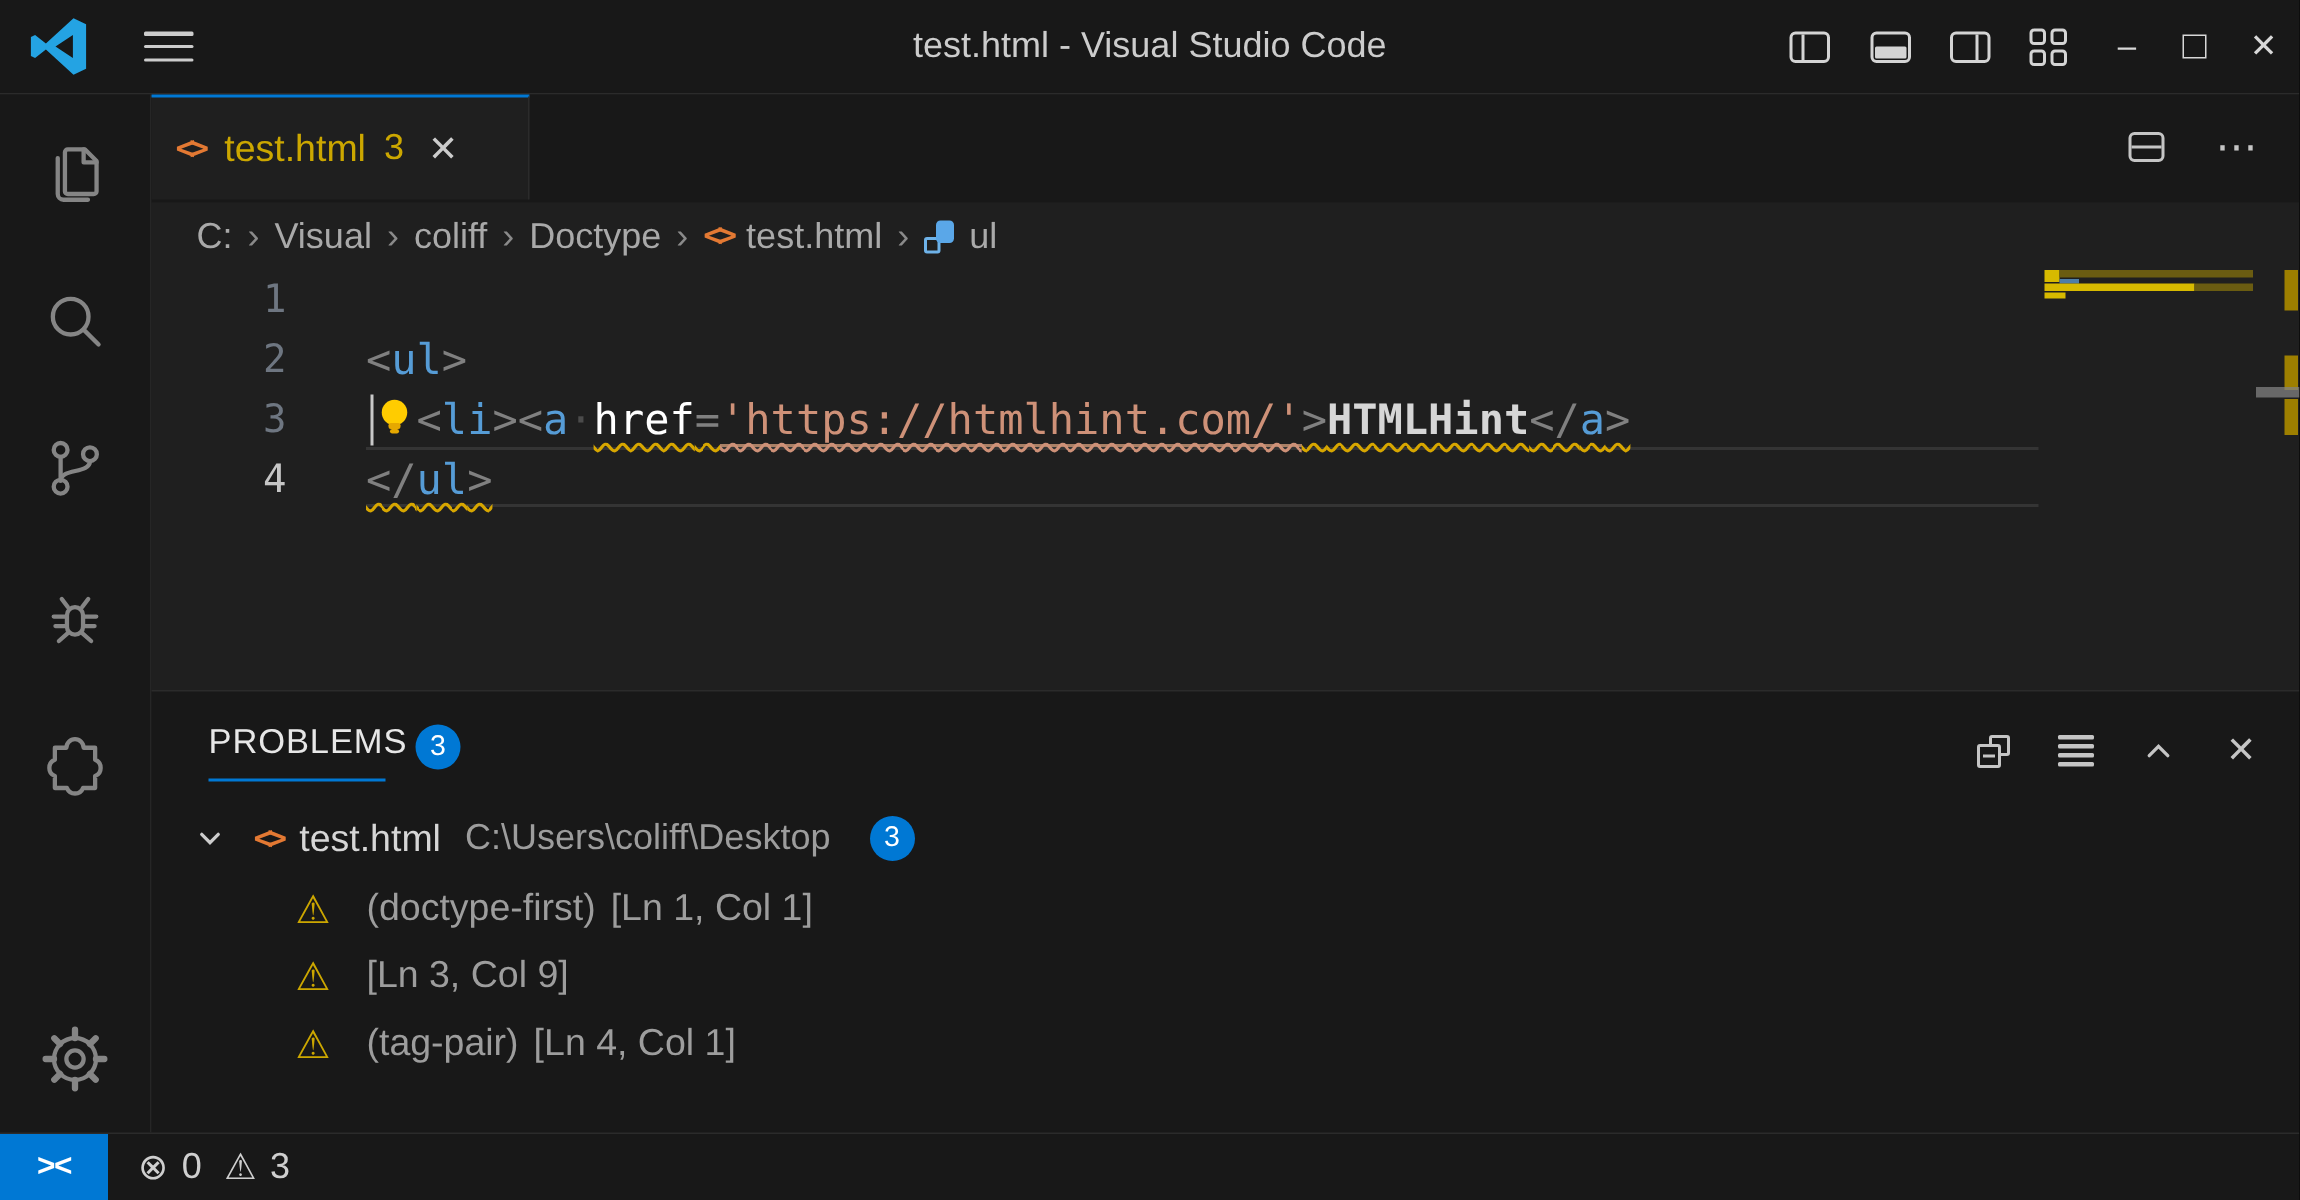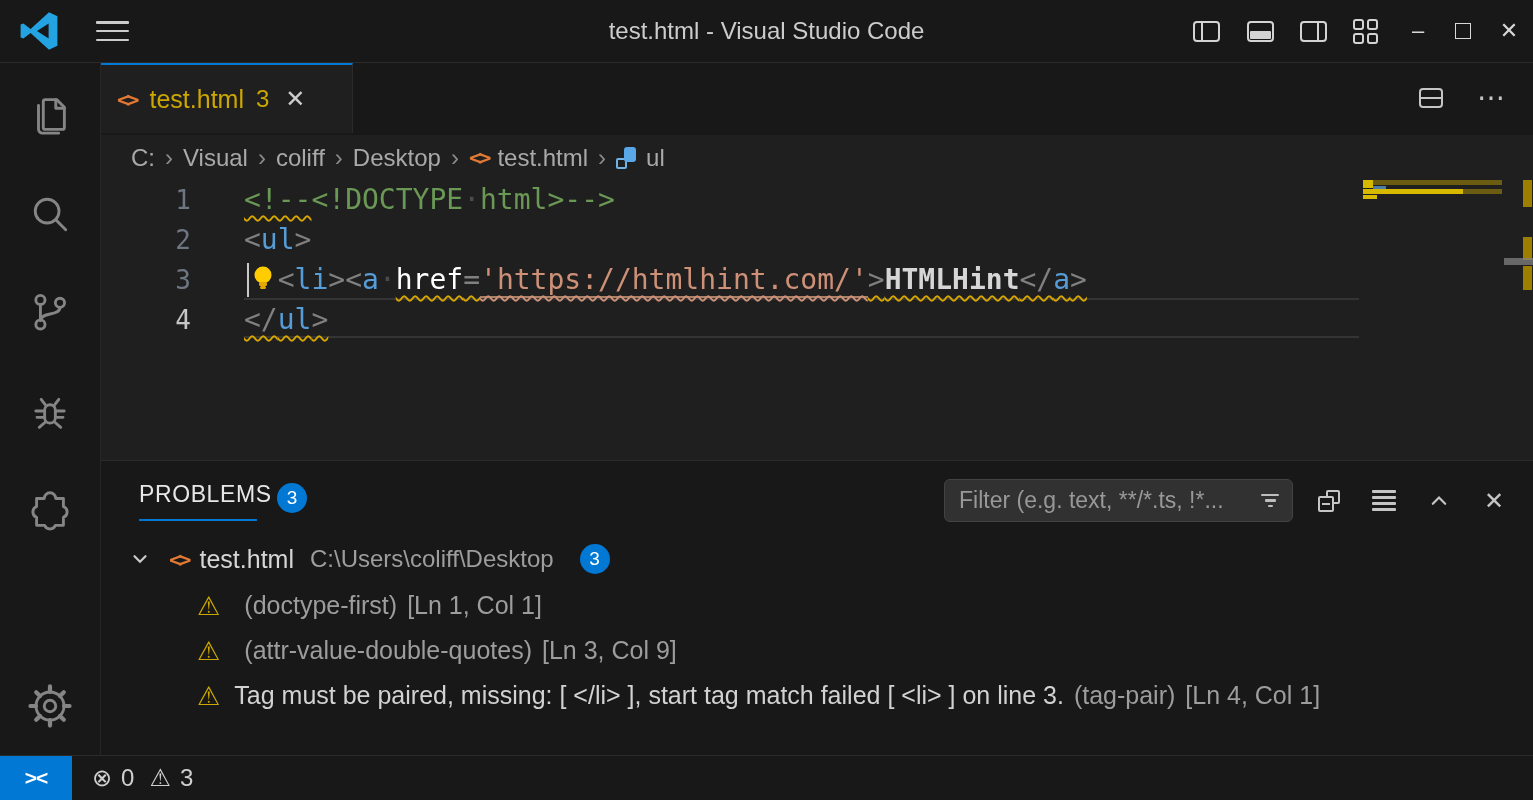--- a/index.html
+++ b/index.html
@@ -212,38 +212,37 @@
     </div>
   </div>
 
   <div class="breadcrumbs">
     <span class="bc-item">C:</span>
     <span class="bc-sep">›</span>
     <span class="bc-item">Visual</span>
     <span class="bc-sep">›</span>
     <span class="bc-item">coliff</span>
     <span class="bc-sep">›</span>
-    <span class="bc-item">Desktop</span>
+    <span class="bc-item">Doctype</span>
     <span class="bc-sep">›</span>
     <span class="code-glyph bc-code">&lt;&gt;</span>
     <span class="bc-item">test.html</span>
     <span class="bc-sep">›</span>
     <span class="sym-ul">
         <span class="back"></span>
         <span class="front"></span>
       </span>
     <span class="bc-item">ul</span>
   </div>
 
   <div class="editor">
     <div class="cur-line"></div>
 
     <div class="code-line" style="top:0">
       <span class="ln">1</span>
-      <span class="lt"><span class="tok comment sq-y">&lt;!--</span><span class="tok comment">&lt;!DOCTYPE</span><span class="tok ws">·</span><span class="tok comment">html&gt;--&gt;</span></span>
     </div>
 
     <div class="code-line" style="top:40px">
       <span class="ln">2</span>
       <span class="lt"><span class="tok punct">&lt;</span><span class="tok tag">ul</span><span class="tok punct">&gt;</span></span>
     </div>
 
     <div class="code-line" style="top:80px">
       <span class="ln">3</span>
       <span class="lt"><span class="tok">  </span><span class="tok punct">&lt;</span><span class="tok tag">li</span><span class="tok punct">&gt;</span><span class="tok punct">&lt;</span><span class="tok tag">a</span><span class="tok ws">·</span><span class="tok attr sq-y">href</span><span class="tok punct sq-y">=</span><span class="tok string sq-s">'https://htmlhint.com/'</span><span class="tok punct sq-y">&gt;</span><span class="tok text sq-y">HTMLHint</span><span class="tok punct sq-y">&lt;/</span><span class="tok tag sq-y">a</span><span class="tok punct sq-y">&gt;</span></span>
@@ -276,28 +275,20 @@
       <div class="or-mark" style="top:86px;height:24px"></div>
       <div class="or-slider"></div>
     </div>
   </div>
 
   <div class="panel">
     <div class="p-tab">PROBLEMS</div>
     <div class="p-tab-underline"></div>
     <div class="badge p-badge">3</div>
 
-    <div class="filterbox">
-      <input type="text" placeholder="Filter (e.g. text, **/*.ts, !*..." style="">
-      <div class="funnel">
-        <div style="width:18px"></div>
-          <div style="width:11px"></div>
-          <div style="width:5px"></div>
-      </div>
-    </div>
 
     <div class="p-actions">
       <div class="pa">
           <div class="ca-wrap">
             <div class="ca-back"></div>
             <div class="ca-front"></div>
           </div>
         </div>
       <div class="pa">
           <div class="rows-ic">
@@ -325,26 +316,24 @@
       <span class="badge f-badge">3</span>
     </div>
 
     <div class="prob-row" style="top:122px">
       <span class="warn-tri">⚠</span>
       <span class="p-src">(doctype-first)</span>
       <span class="p-pos">[Ln 1, Col 1]</span>
     </div>
     <div class="prob-row" style="top:167px">
       <span class="warn-tri">⚠</span>
-      <span class="p-src">(attr-value-double-quotes)</span>
       <span class="p-pos">[Ln 3, Col 9]</span>
     </div>
     <div class="prob-row" style="top:212px">
       <span class="warn-tri">⚠</span>
-      <span class="p-msg">Tag must be paired, missing: [ &lt;/li&gt; ], start tag match failed [ &lt;li&gt; ] on line 3.</span>
       <span class="p-src">(tag-pair)</span>
       <span class="p-pos">[Ln 4, Col 1]</span>
     </div>
   </div>
 
   <div class="statusbar">
     <div class="remote">&gt;&lt;</div>
     <div class="sb-problems">
       <span class="sb-glyph">⊗</span>
       <span>0</span>

